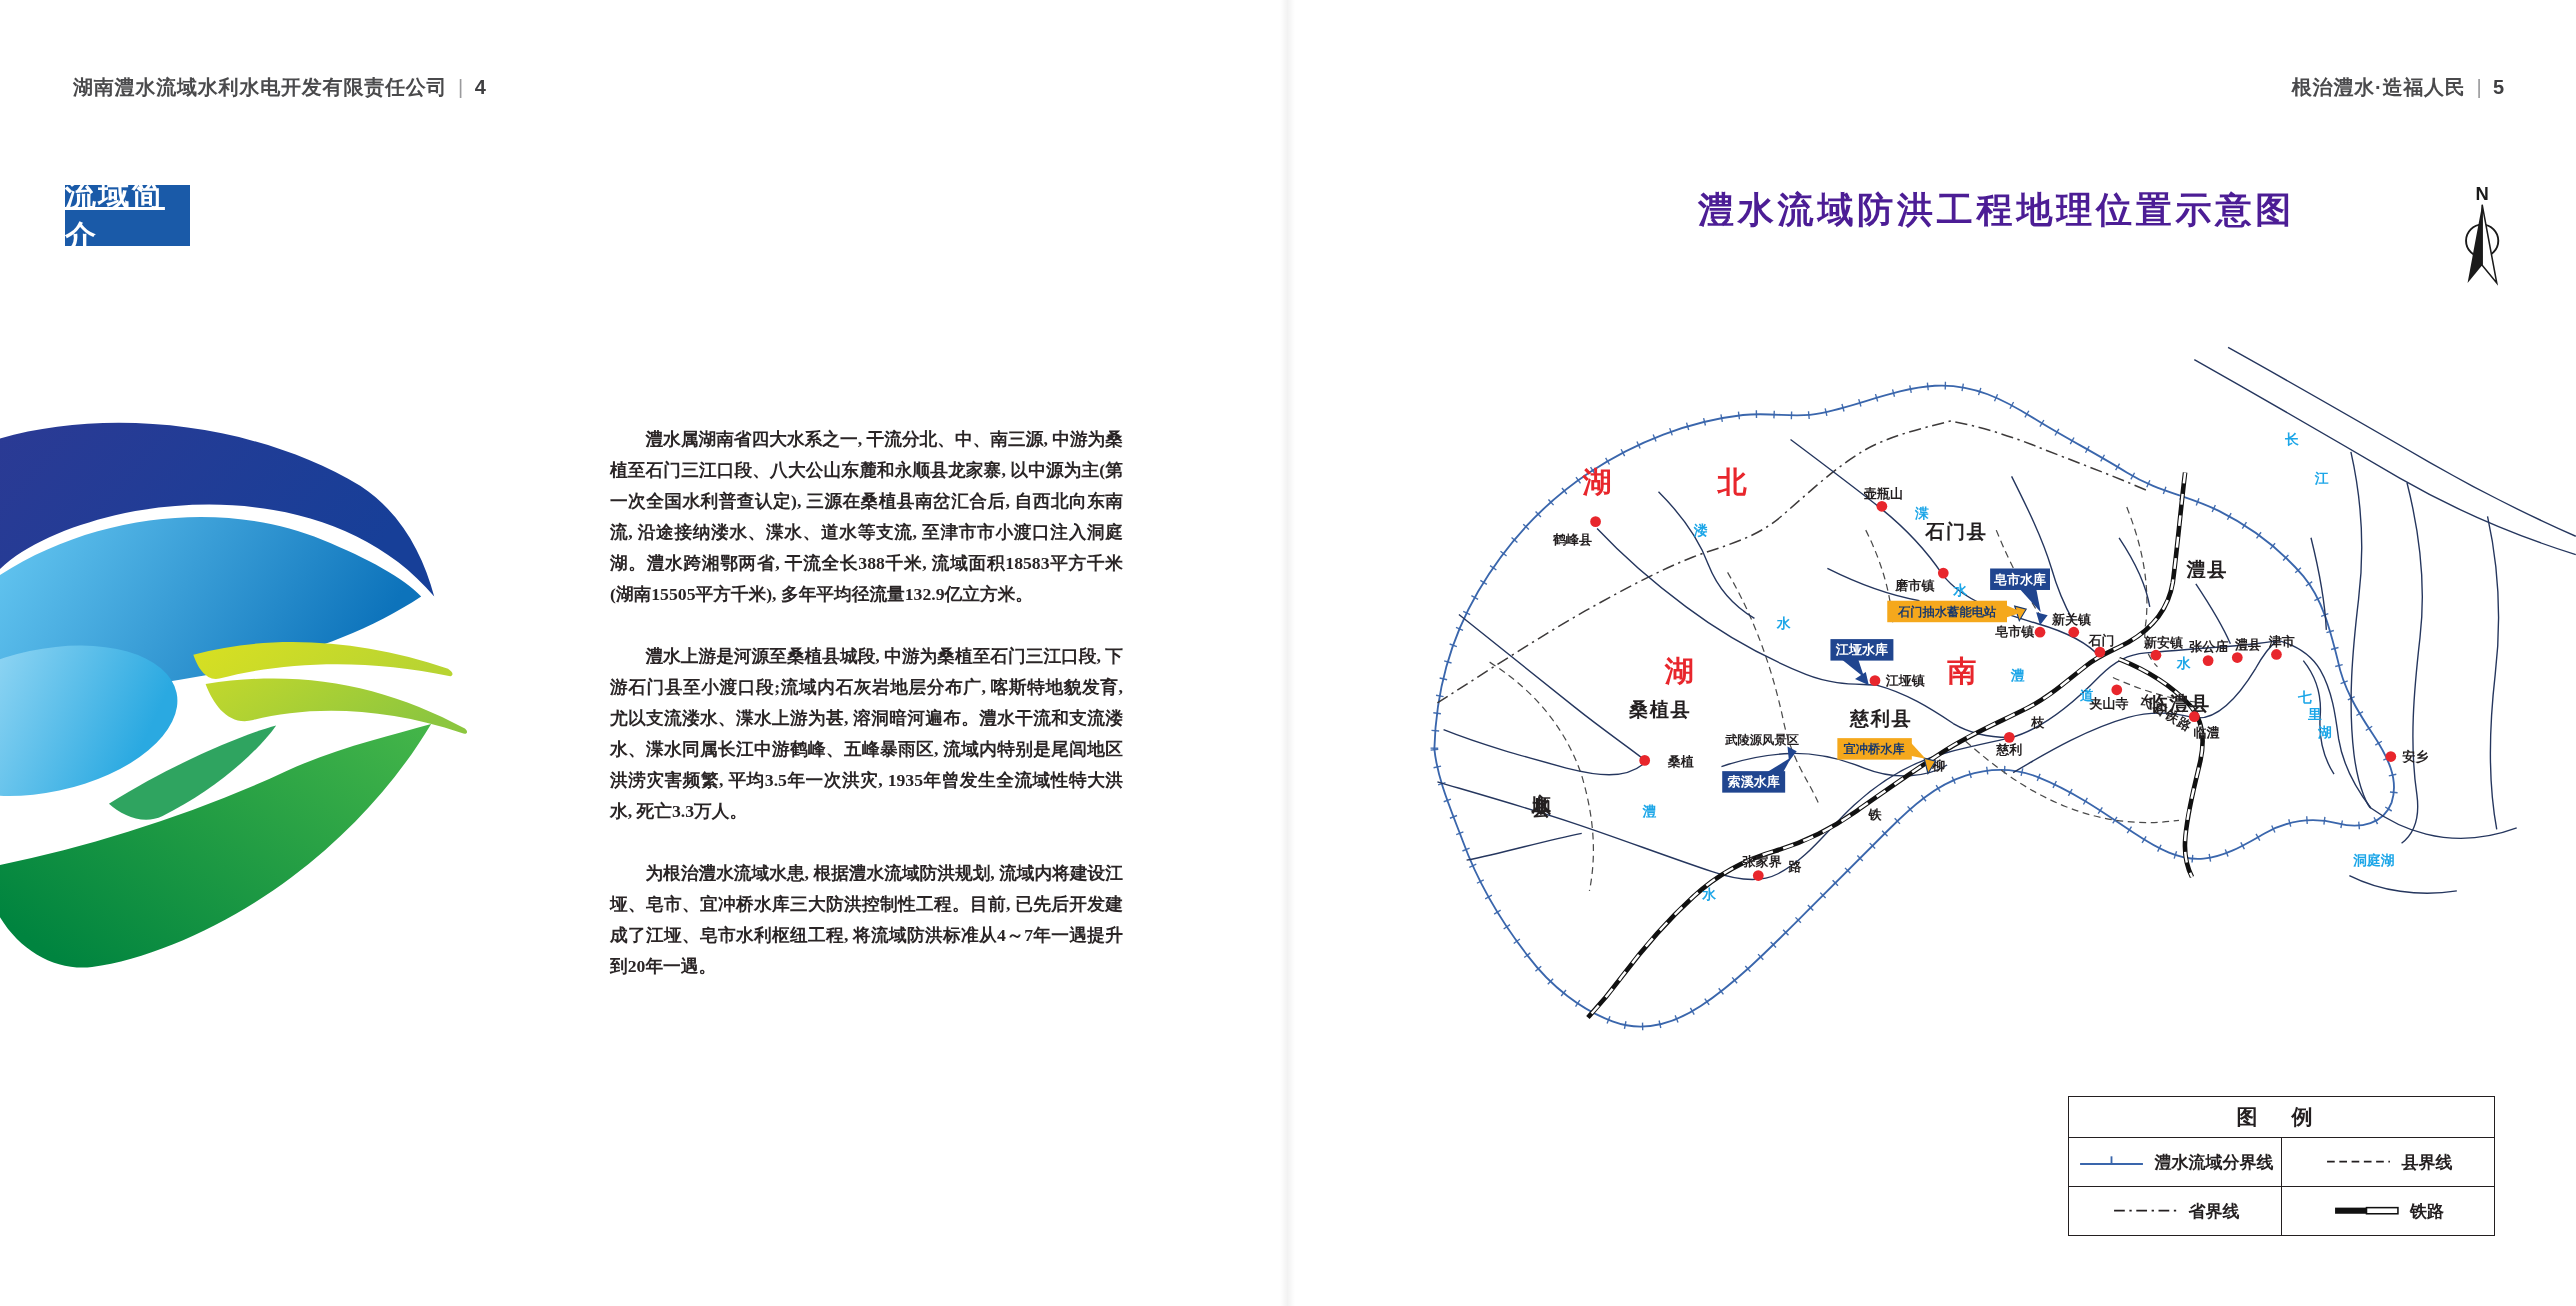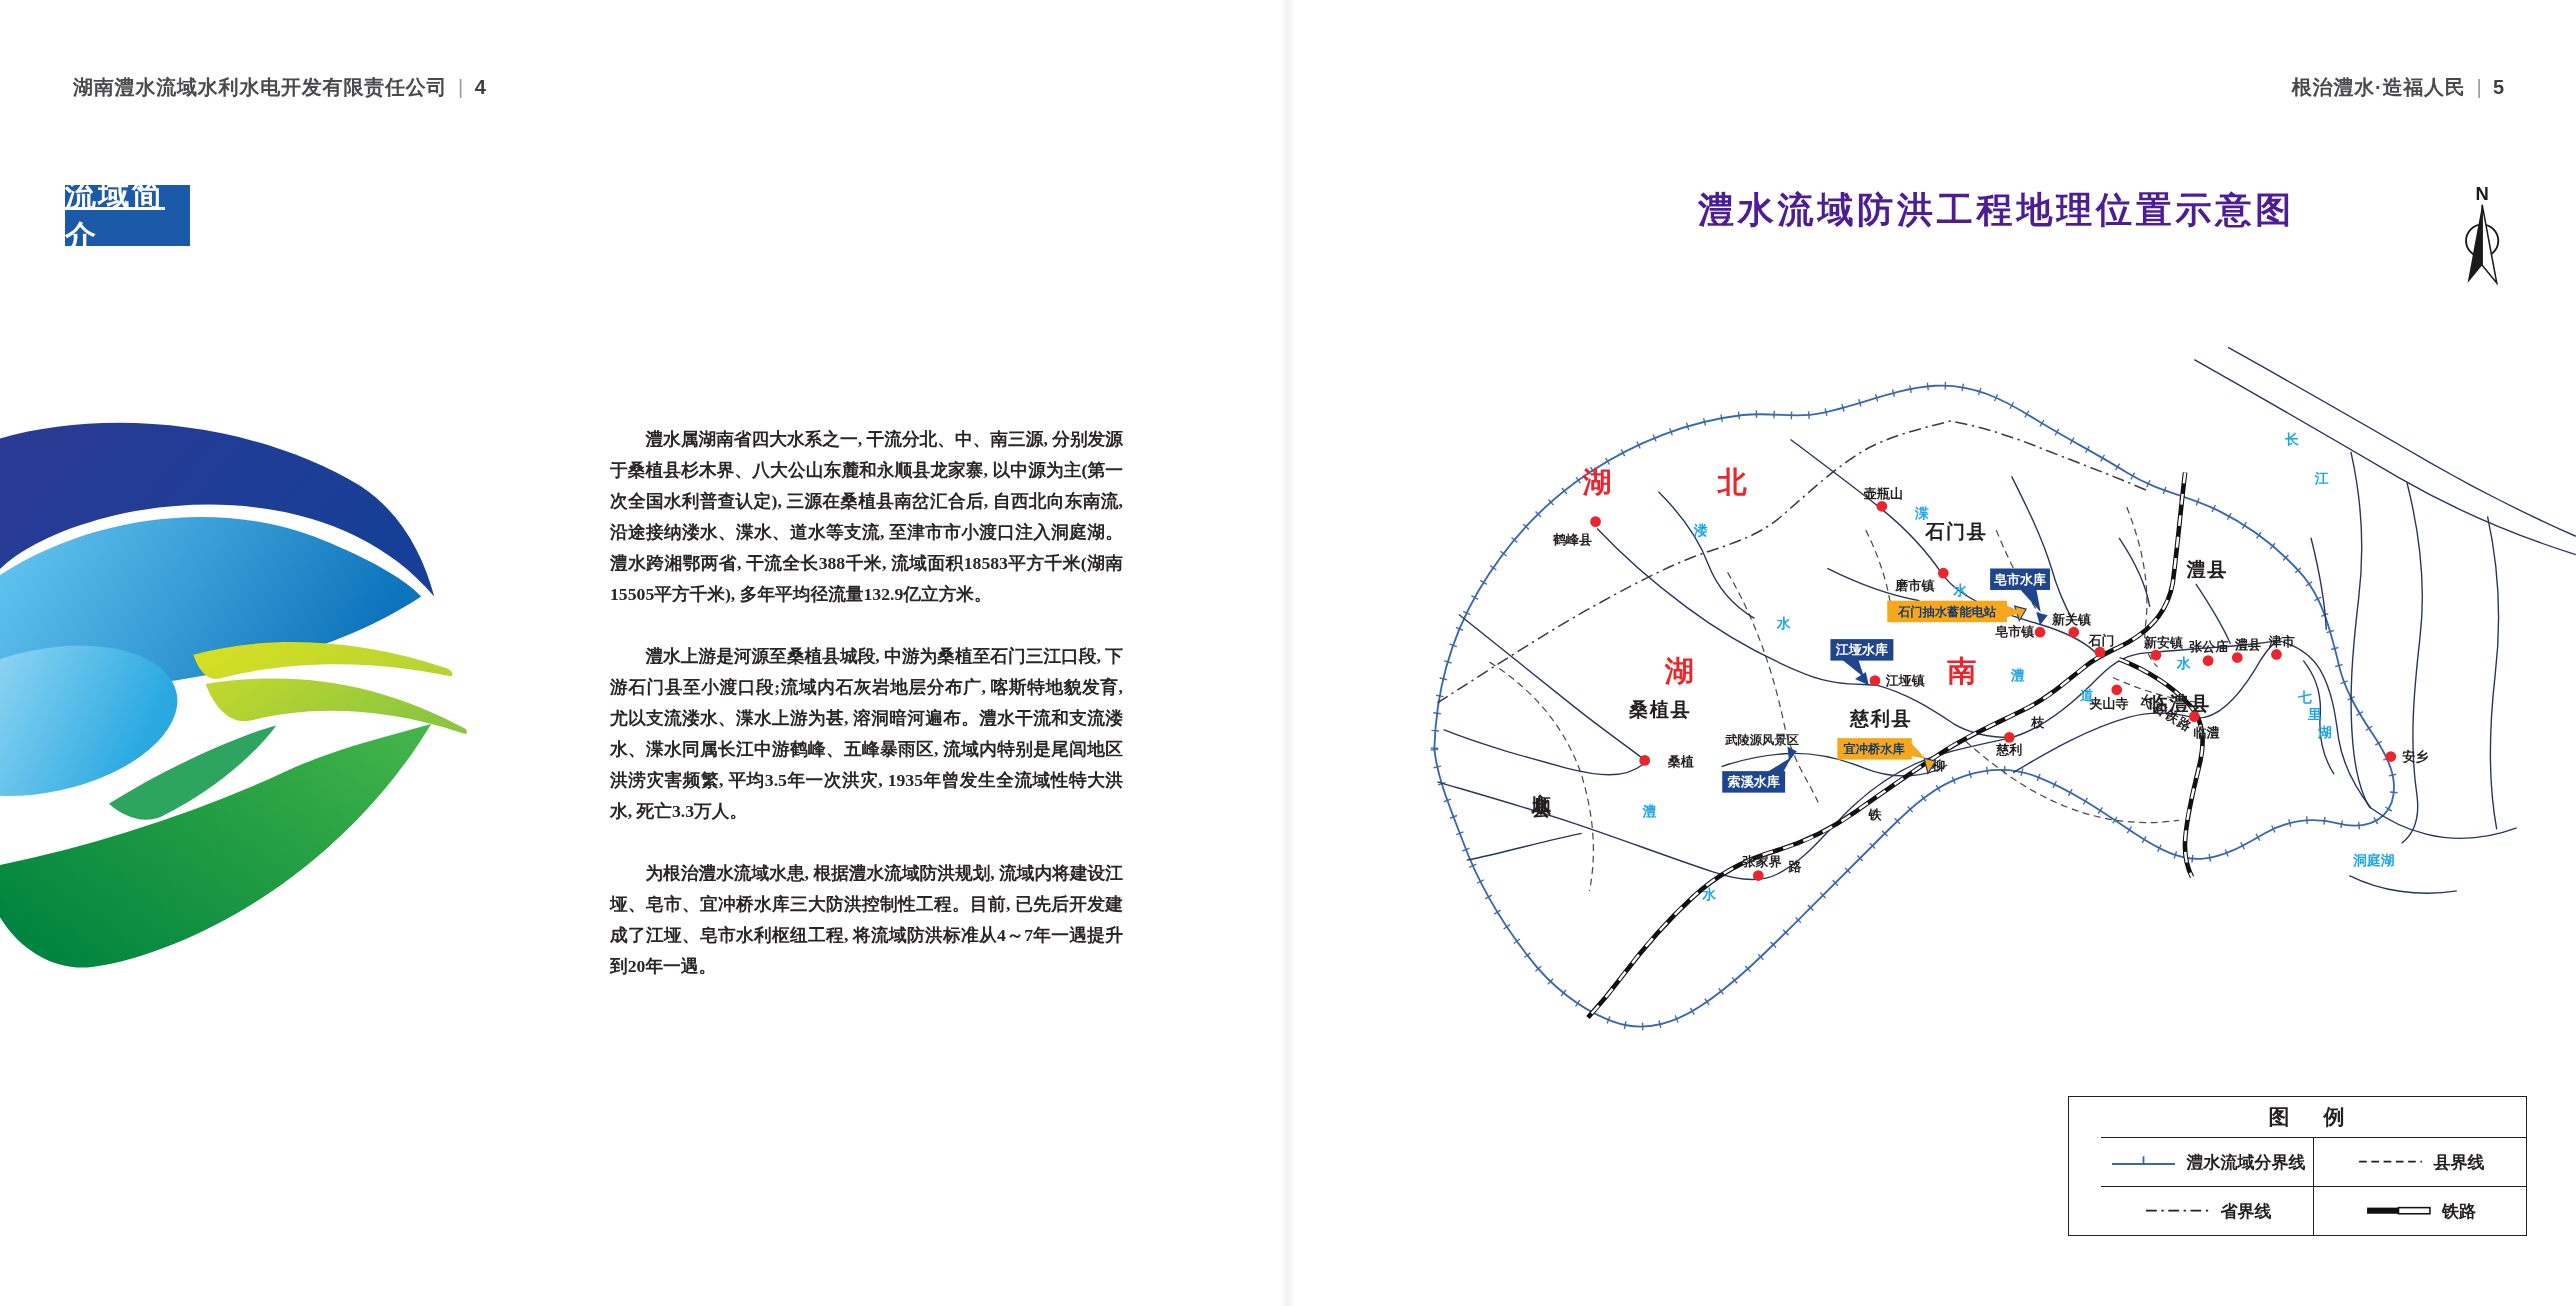--- a/index.html
+++ b/index.html
@@ -15,21 +15,21 @@
        display:flex;align-items:center;justify-content:center;
        font-size:31px;font-weight:700;letter-spacing:2.3px;}
   
   .bodytext{width:513px;font-family:"Liberation Serif",serif;
        font-size:17.7px;font-weight:700;line-height:31px;text-align:justify;
        color:#2a2526;}
   .bodytext p{margin:0 0 31px 0;text-indent:2em;}
   
   .map-title{font-size:36px;font-weight:700;color:#4c1d95;letter-spacing:3.8px;white-space:nowrap;}
   
-  .legend{border:1.5px solid #231f20;width:425px;background:#fff;padding-left:32px;}
+  .legend{border:1.5px solid #231f20;width:425px;background:#fff;}
   .legend .lg-title{border-bottom:1.5px solid #231f20;height:40px;display:flex;
        align-items:center;justify-content:center;font-size:21px;font-weight:700;letter-spacing:14px;}
   .legend .lg-row{display:flex;height:48px;}
   .legend .lg-row + .lg-row{border-top:1.5px solid #231f20;}
   .legend .lg-cell{flex:1;display:flex;align-items:center;justify-content:center;gap:9px;}
   .legend .lg-cell + .lg-cell{border-left:1.5px solid #231f20;}
   .lg-label{font-size:17px;font-weight:700;color:#231f20;}
   .lg-sym{display:inline-block;}
   
   text{font-family:"Liberation Sans",sans-serif;}
@@ -91,21 +91,21 @@
   <g transform="rotate(-12 58 398)">
     <ellipse cx="58" cy="398" rx="176" ry="93" fill="url(#gEll)"></ellipse>
   </g>
   <path fill="url(#gYel)" d="M252,312 C355,284 470,292 584,330 C590,334 592,338 587,340 C478,316 368,321 286,343 C270,347 258,330 252,312 Z"></path>
   <path fill="url(#gYel2)" d="M268,350 C392,330 502,352 606,408 C611,412 609,417 602,414 C498,378 398,379 330,397 C299,405 279,379 268,350 Z"></path>
   <path fill="url(#gGrn)" d="M0,586 C122,560 252,520 372,464 C442,432 506,418 562,402 C520,472 460,542 380,602 C300,662 200,708 120,719 C74,724 28,700 0,654 Z"></path>
   <path fill="#0b9444" opacity="0.85" d="M142,506 C232,450 322,414 360,404 C330,446 272,492 212,522 C187,534 160,522 142,506 Z"></path>
 </svg>
 
 <div class="abs bodytext" style="left:610px;top:424px;">
-  <p>澧水属湖南省四大水系之一, 干流分北、中、南三源, 分别发源于桑植县杉木界、八大公山东麓和永顺县龙家寨, 以中源为主(第一次全国水利普查认定), 三源在桑植县南岔汇合后, 自西北向东南流, 沿途接纳溇水、渫水、道水等支流, 至津市市小渡口注入洞庭湖。澧水跨湘鄂两省, 干流全长388千米, 流域面积18583平方千米(湖南15505平方千米), 多年平均径流量132.9亿立方米。</p>
+  <p>澧水属湖南省四大水系之一, 干流分北、中、南三源, 中游为桑植至石门三江口段、八大公山东麓和永顺县龙家寨, 以中源为主(第一次全国水利普查认定), 三源在桑植县南岔汇合后, 自西北向东南流, 沿途接纳溇水、渫水、道水等支流, 至津市市小渡口注入洞庭湖。澧水跨湘鄂两省, 干流全长388千米, 流域面积18583平方千米(湖南15505平方千米), 多年平均径流量132.9亿立方米。</p>
   <p>澧水上游是河源至桑植县城段, 中游为桑植至石门三江口段, 下游石门县至小渡口段;流域内石灰岩地层分布广, 喀斯特地貌发育, 尤以支流溇水、渫水上游为甚, 溶洞暗河遍布。澧水干流和支流溇水、渫水同属长江中游鹤峰、五峰暴雨区, 流域内特别是尾闾地区洪涝灾害频繁, 平均3.5年一次洪灾, 1935年曾发生全流域性特大洪水, 死亡3.3万人。</p>
   <p>为根治澧水流域水患, 根据澧水流域防洪规划, 流域内将建设江垭、皂市、宜冲桥水库三大防洪控制性工程。目前, 已先后开发建成了江垭、皂市水利枢纽工程, 将流域防洪标准从4～7年一遇提升到20年一遇。</p>
 </div>
 
 <div class="abs hdr" style="right:71px;top:74px;text-align:right;">
   <span>根治澧水·造福人民</span><span class="sep">|</span><span class="pg">5</span>
 </div>
 
 <svg class="abs" style="left:1405px;top:177px;" width="1171" height="1067" viewBox="1830 230 1525 1390">
 

